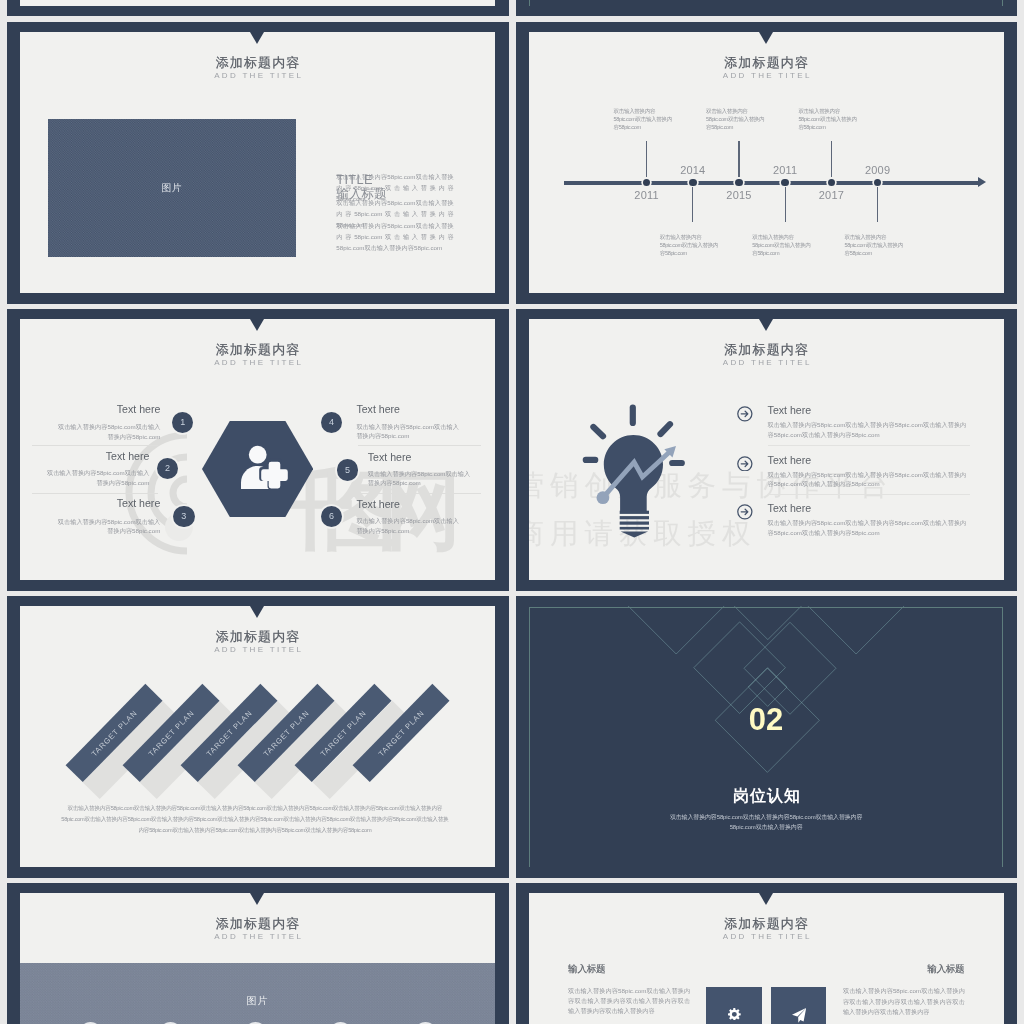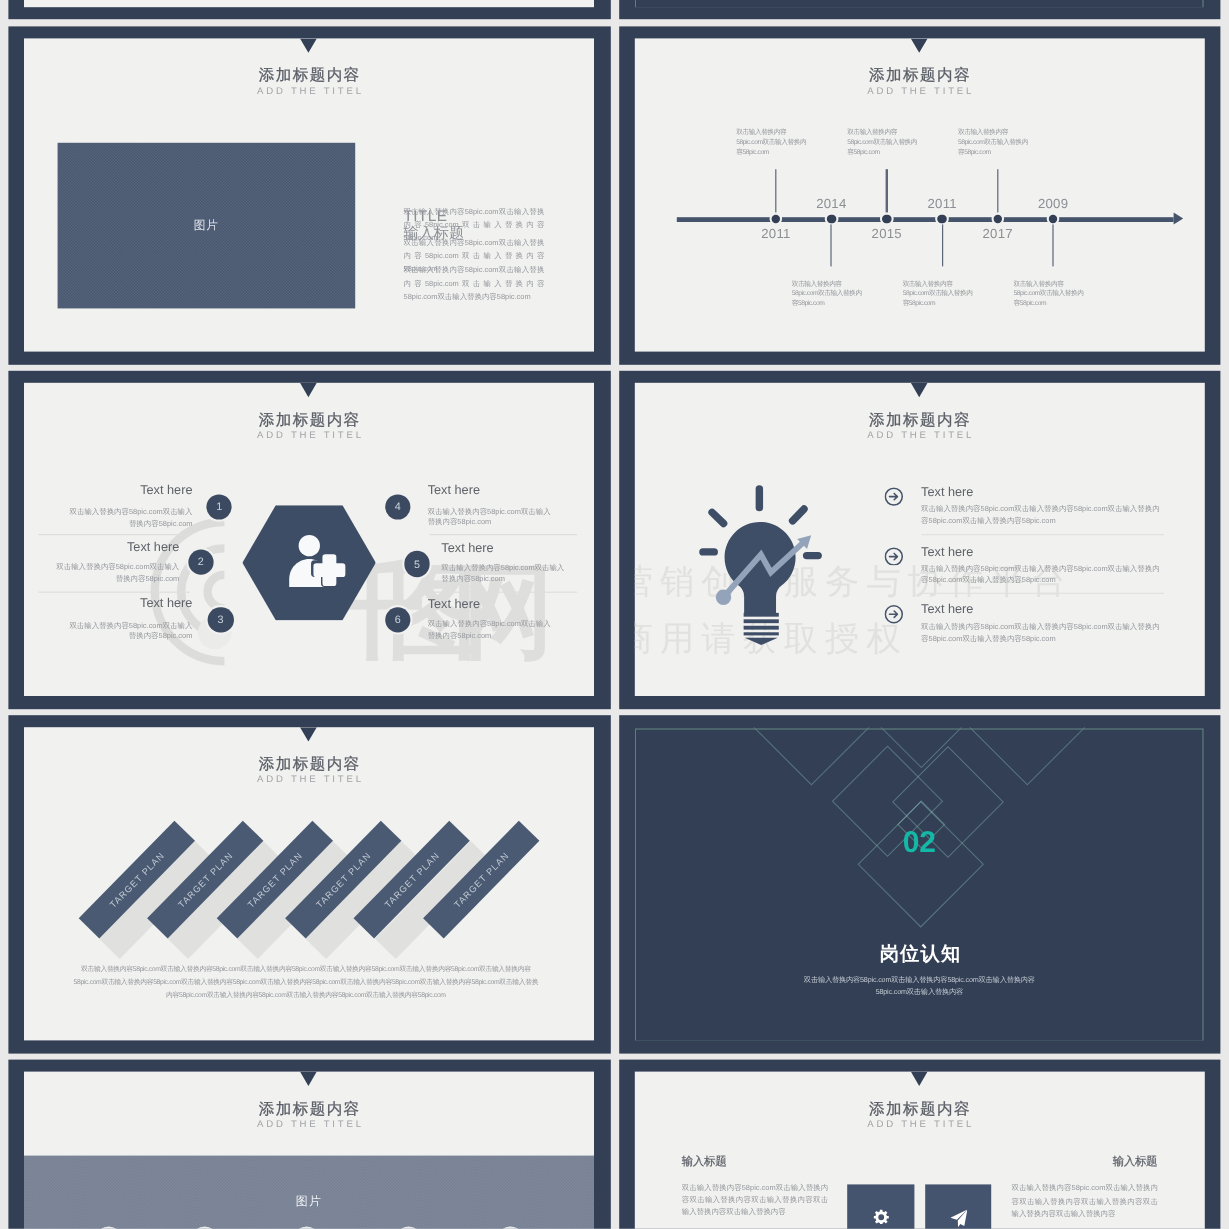--- a/index.html
+++ b/index.html
@@ -77,22 +77,22 @@
 .tp-bar span{position:absolute;left:0;top:0;width:24.1px;height:114.1px;
        display:flex;align-items:center;justify-content:center;
        transform:rotate(-90deg);
        font-size:7.6px;color:#c4cbd4;letter-spacing:.85px;white-space:nowrap;}
 .tp-cap{position:absolute;left:38.9px;top:197px;width:392px;font-size:5.7px;color:#94979d;
         line-height:11px;text-align:center;letter-spacing:-0.3px;}
 
 
 .sd-frame{position:absolute;left:0;top:1px;width:472.6px;height:259.6px;
           border:1px solid #5e7d7d;}
-.sd-num{position:absolute;left:0;width:475px;top:77px;text-align:center;
-        font-size:25px;color:#14b8a6;font-weight:700;letter-spacing:0;line-height:39px;}
+.sd-num{position:absolute;left:0;width:475px;top:94px;text-align:center;
+        font-size:31px;color:#fef9c3;font-weight:700;letter-spacing:0;line-height:39px;}
 .sd-t{position:absolute;left:0;width:475px;top:181px;text-align:center;
       font-size:16px;color:#fff;font-weight:700;letter-spacing:1px;line-height:17px;
       padding-left:1px;}
 .sd-s{position:absolute;left:140px;width:195px;top:207.5px;text-align:center;
       font-size:6px;color:#c3c9d2;line-height:9.5px;letter-spacing:-0.15px;}
 
 
 .s7-img{position:absolute;left:0;top:70.5px;width:475px;height:190.5px;
         background-color:#7b8598;
         background-image:

